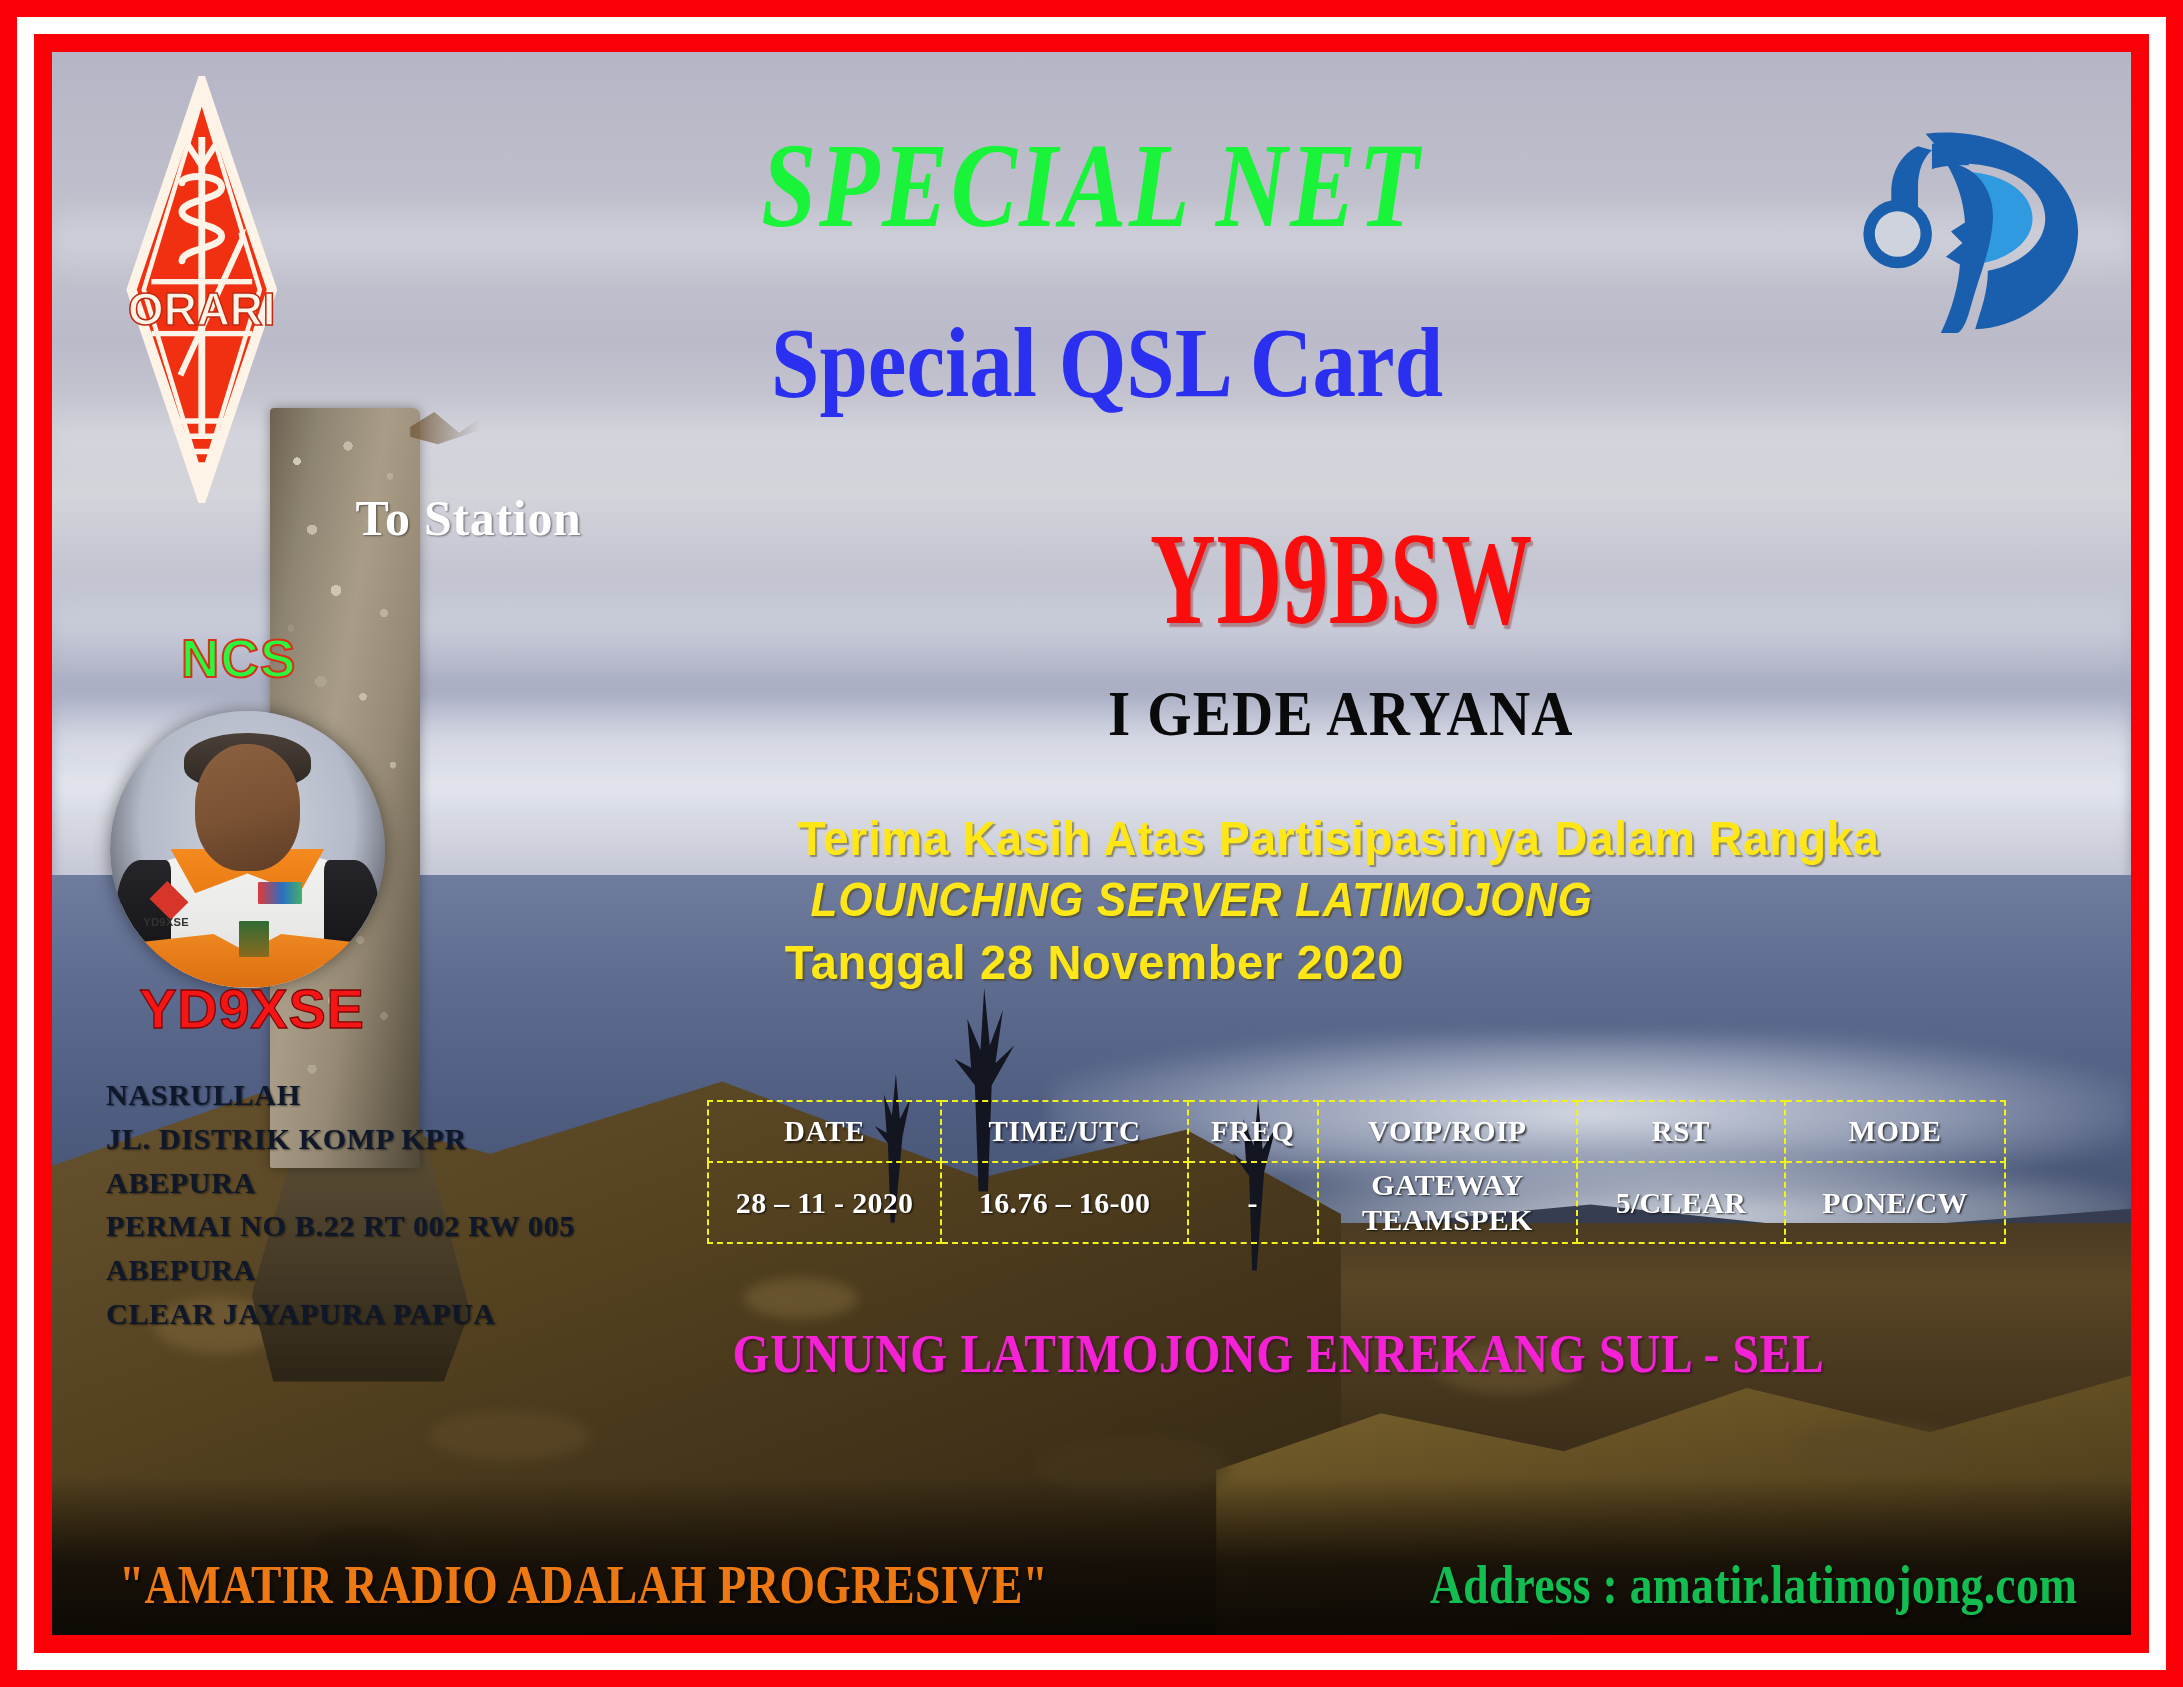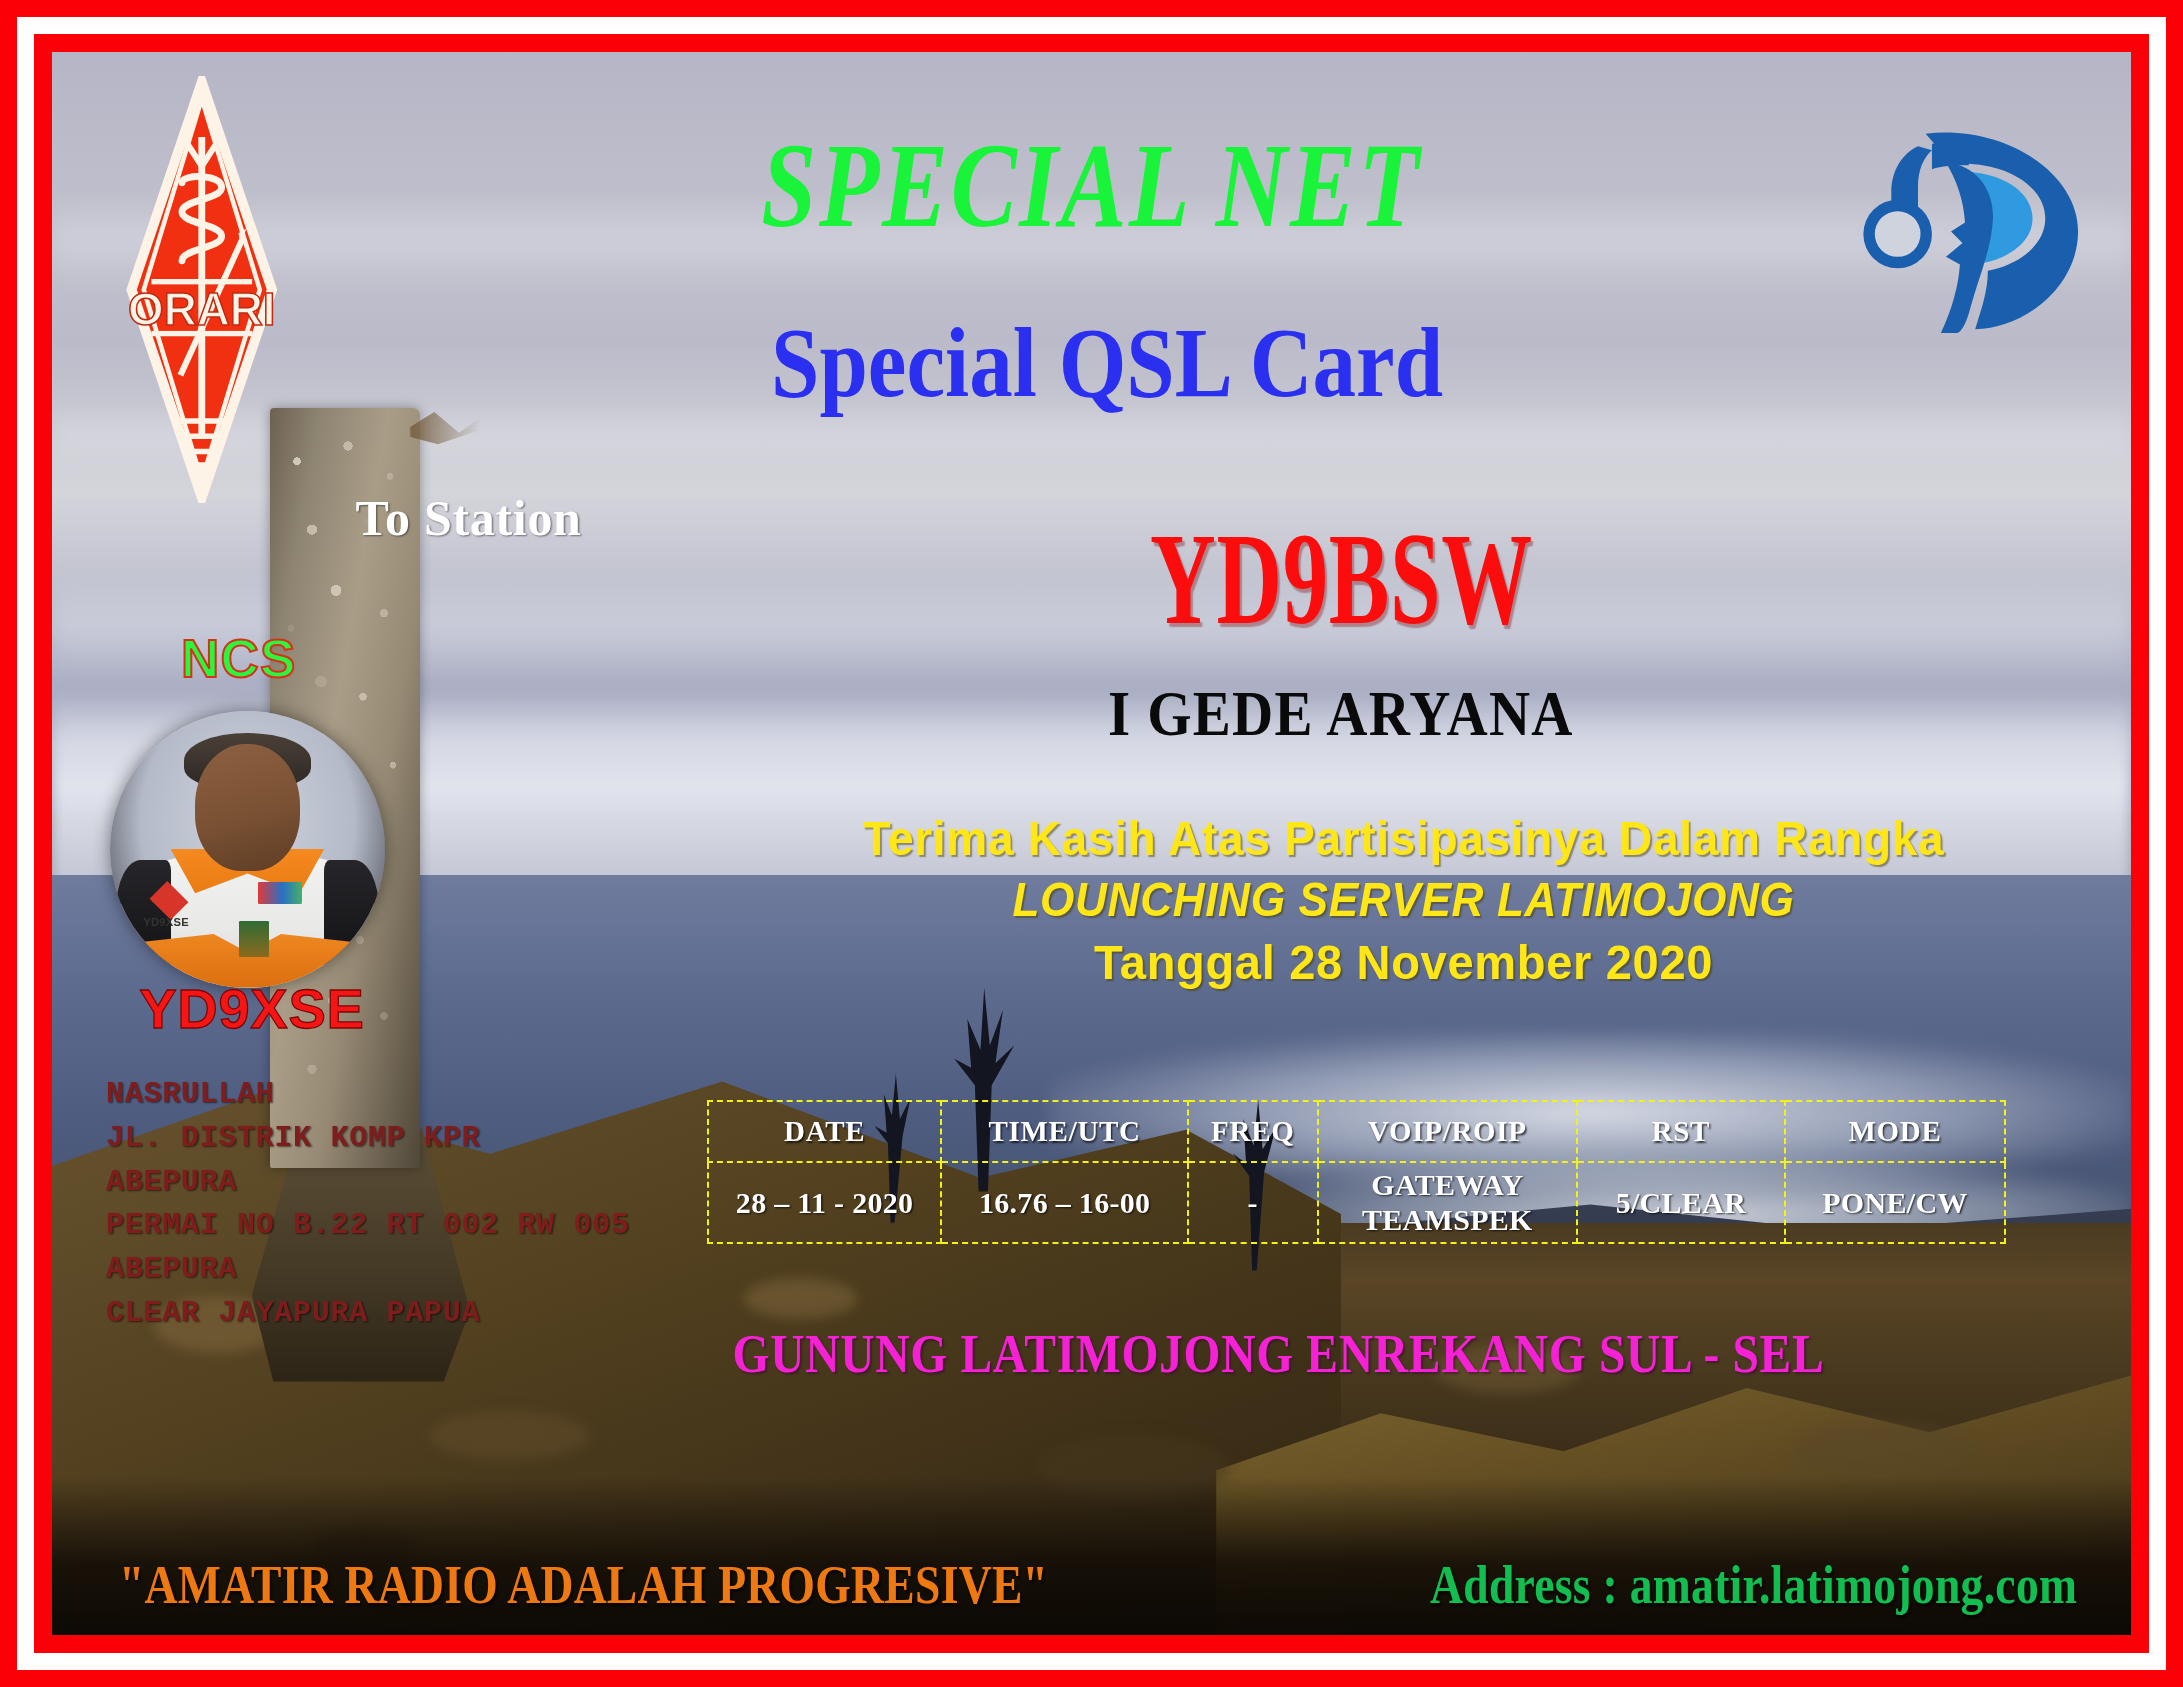--- a/index.html
+++ b/index.html
@@ -268,21 +268,20 @@
     color: #0a0a0a;
     letter-spacing: 1.3px;
     transform: scaleY(1.12);
     transform-origin: top center;
   }
 
   
   .thanks-block {
     position: absolute; left: 34%; top: 48%;
     width: 62%;
-    text-align: center;
   }
   .thanks-line1 {
     font-family: "Liberation Sans", sans-serif;
     font-weight: 700; font-size: 49px; line-height: 1.08;
     color: #ffe617;
     transform: scaleX(.94);
     text-shadow: 2px 2px 1.3px rgba(70,60,0,.5);
     letter-spacing: 0.7px;
   }
   .thanks-line2 {
@@ -386,23 +385,23 @@
     font-family: "Liberation Sans", sans-serif;
     font-weight: 700; font-size: 56px;
     color: #f61515;
     -webkit-text-stroke: 1.3px #7a0606;
     letter-spacing: 0.7px;
   }
 
   
   .addr-block {
     position: absolute; left: 2.6%; top: 64.5%;
-    font-family: Liberation Mono, monospace;
+    font-family: Liberation Serif, serif;
     font-weight: 700; font-size: 30px; line-height: 1.46;
-    color: #7f1d1d;
+    color: #0f172a;
     letter-spacing: 0.7px;
     text-shadow: 1.3px 1.3px 2px rgba(0,0,0,.55);
   }
 
   
   .qso-table {
     position: absolute;
     left: 31.5%; top: 66.2%;
     width: 62.5%;
     border-collapse: collapse;

